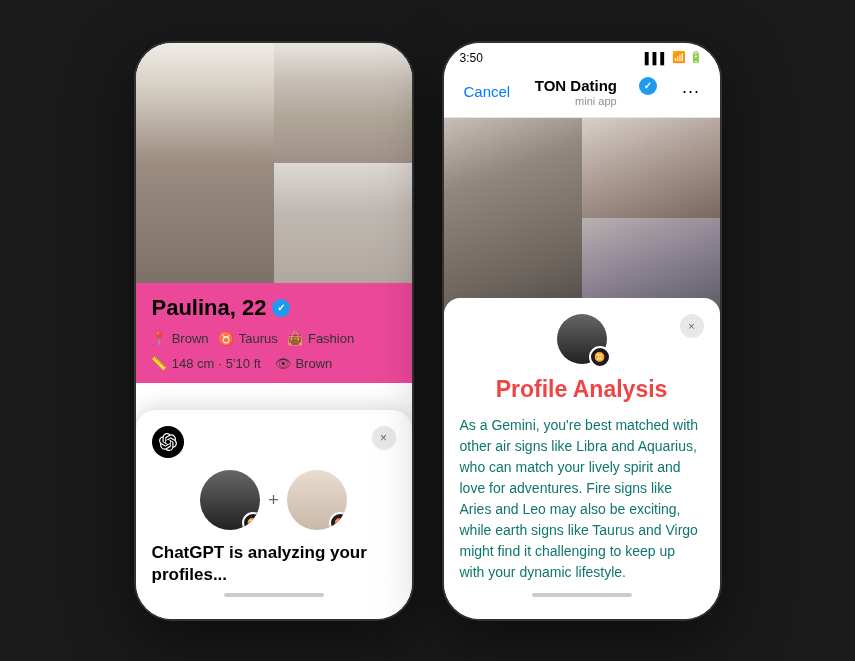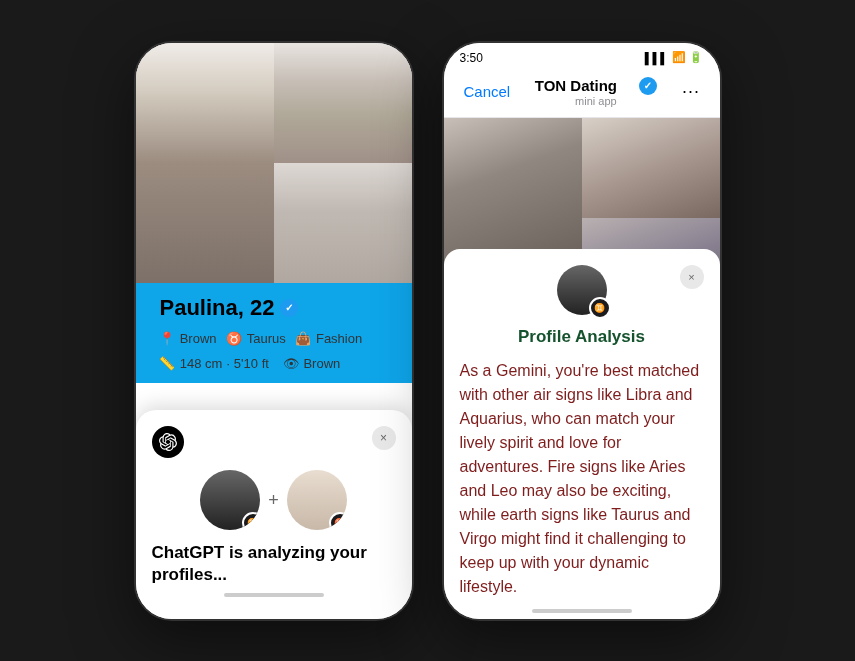--- a/index.html
+++ b/index.html
@@ -48,22 +48,22 @@
     }
     .left-phone .photo-right-bottom {
       background: linear-gradient(180deg, #d8d0c8 0%, #c0b8b0 100%);
       height: 120px;
     }
     .left-phone .photo-right-col {
       display: flex;
       flex-direction: column;
     }
     .left-phone .profile-info {
-      padding: 12px 24px;
-      background: #0ea5e9;
+      padding: 12px 16px;
+      background: #ec4899;
     }
     .profile-name {
       font-size: 22px;
       font-weight: 700;
       color: #000;
       display: flex;
       align-items: center;
       gap: 6px;
       margin-bottom: 10px;
     }
@@ -275,29 +275,29 @@
       max-height: 370px;
       overflow-y: auto;
     }
     .analysis-header {
       display: flex;
       justify-content: space-between;
       align-items: flex-start;
       margin-bottom: 8px;
     }
     .analysis-title {
-      font-size: 17px;
+      font-size: 23px;
       font-weight: 700;
-      color: #14532d;
+      color: #ef4444;
       text-align: center;
       margin-bottom: 12px;
     }
     .analysis-text {
-      font-size: 16px;
-      color: #7f1d1d;
+      font-size: 14px;
+      color: #0f766e;
       line-height: 1.5;
       margin-bottom: 10px;
     }
     .analysis-close {
       width: 24px; height: 24px;
       background: #e8e8e8;
       border-radius: 50%;
       display: flex;
       align-items: center;
       justify-content: center;

